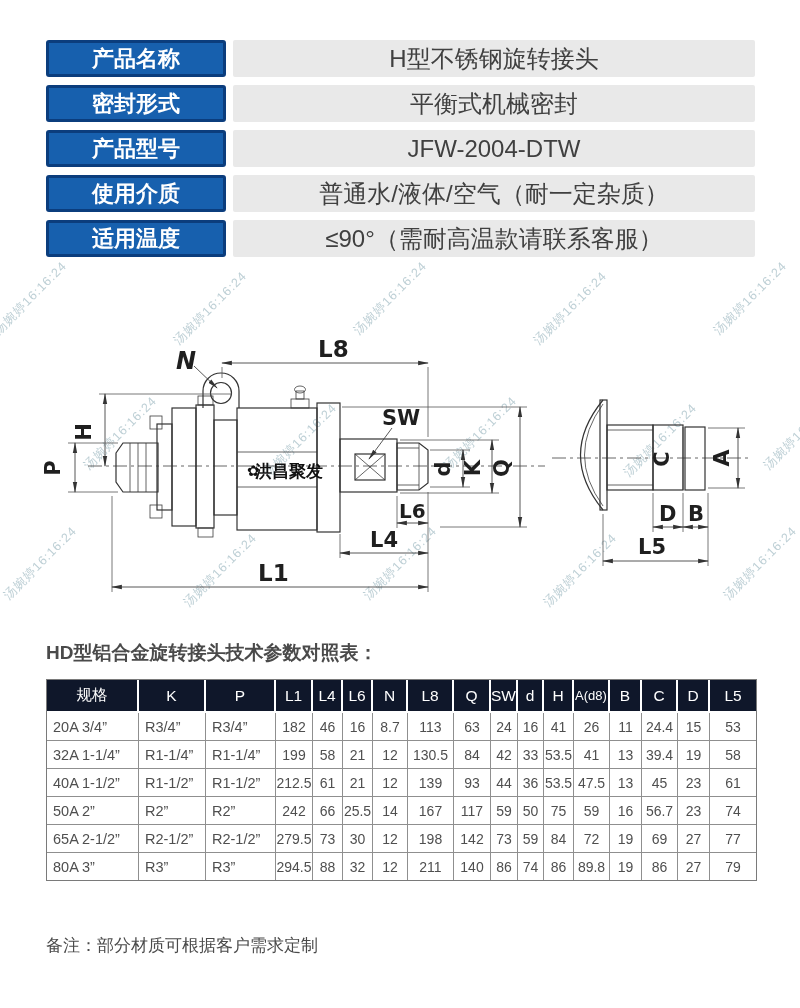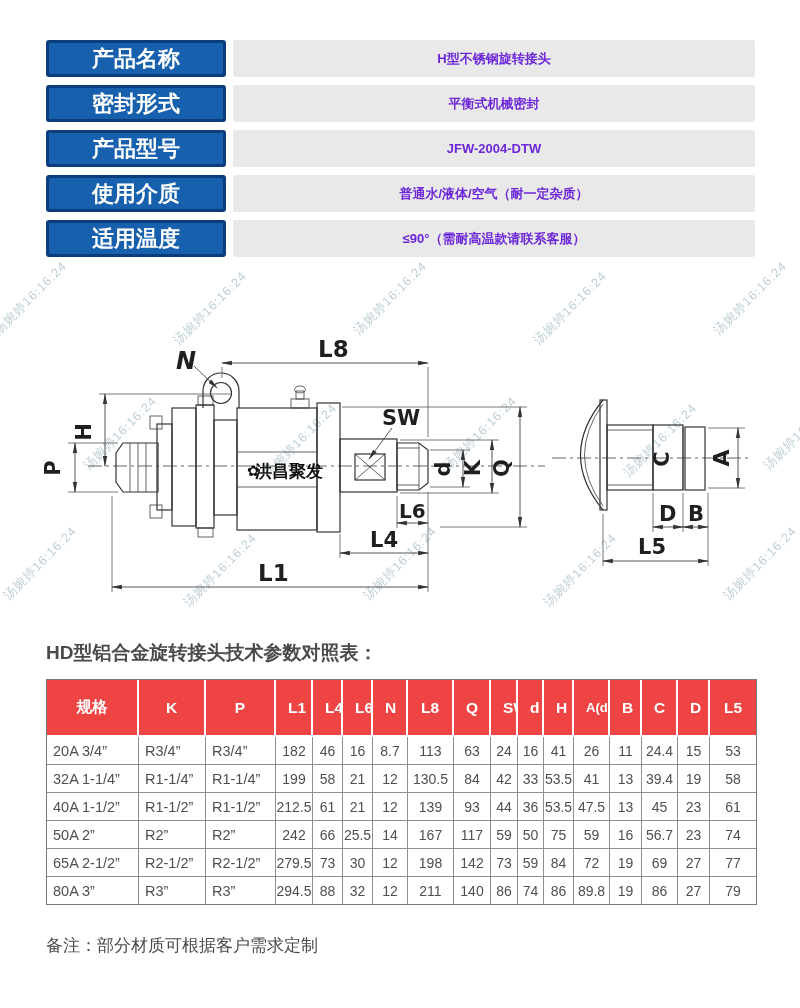--- a/index.html
+++ b/index.html
@@ -9,40 +9,40 @@
   
   .wm{position:absolute;font-size:12.5px;color:rgba(148,178,188,0.62);
       transform:rotate(-45deg);white-space:nowrap;letter-spacing:1px;z-index:1;}
 
   
   .spec-section{position:absolute;top:40px;left:46px;width:709px;z-index:3;}
   .spec-row{display:flex;height:37px;margin-bottom:8px;}
   .spec-label{box-sizing:border-box;width:180px;background:#1760ae;border:3px solid #0b3d7d;
               border-radius:3px;color:#fff;font-weight:bold;font-size:22px;text-align:center;
               line-height:31px;}
-  .spec-value{flex:1;margin-left:7px;background:#e9e9e9;color:#6d28d9;font-size:13px;
-              text-align:center;line-height:37px;border-radius:2px;font-weight:bold;}
+  .spec-value{flex:1;margin-left:7px;background:#e9e9e9;color:#404040;font-size:24px;
+              text-align:center;line-height:37px;border-radius:2px;}
 
   
   .drawing{position:absolute;top:335px;left:0;width:800px;height:265px;z-index:2;}
   .geo{stroke:#333;fill:none;stroke-width:1.2px;}
   .geo2{stroke:#3c3c3c;fill:none;stroke-width:0.8px;}
   .cl{stroke:#555;fill:none;stroke-width:0.9px;stroke-dasharray:14 4 3 4;}
   .dim{stroke:#444;fill:none;stroke-width:0.9px;}
   .ext{stroke:#555;fill:none;stroke-width:0.8px;}
   .dlab{fill:#1f1f1f;font-family:"DejaVu Sans","Liberation Sans",sans-serif;font-weight:600;}
   .brandtxt{fill:#111;font-weight:bold;}
 
   
   .table-title{position:absolute;top:640px;left:46px;font-size:19px;font-weight:bold;
                color:#4a4a4a;z-index:3;}
   .params{position:absolute;top:679px;left:46px;width:709px;border-collapse:separate;
           border-spacing:0;table-layout:fixed;border:1px solid #7a7a7a;background:#fff;z-index:3;}
-  .params th{background:#ef4444;color:#fff;font-size:15.5px;font-weight:bold;height:31px;
-             border-right:2px solid #fff;border-bottom:2px solid #fff;padding:12px;overflow:hidden;}
+  .params th{background:#0f172a;color:#fff;font-size:15.5px;font-weight:normal;height:31px;
+             border-right:2px solid #fff;border-bottom:2px solid #fff;padding:0;overflow:hidden;}
   .params th:last-child{border-right:0;}
   .params th.small{font-size:13px;}
   .params td{height:27px;font-size:14px;color:#4f4f4f;text-align:center;background:#fff;
              border-right:1px solid #8f8f8f;border-bottom:1px solid #8f8f8f;padding:0;overflow:hidden;}
   .params td:last-child{border-right:0;}
   .params tr:last-child td{border-bottom:0;}
   .params td.lft{text-align:left;padding-left:6px;font-size:14.5px;}
 
   .note{position:absolute;top:934px;left:46px;font-size:17px;font-weight:normal;color:#4a4a4a;z-index:3;}
 </style>

